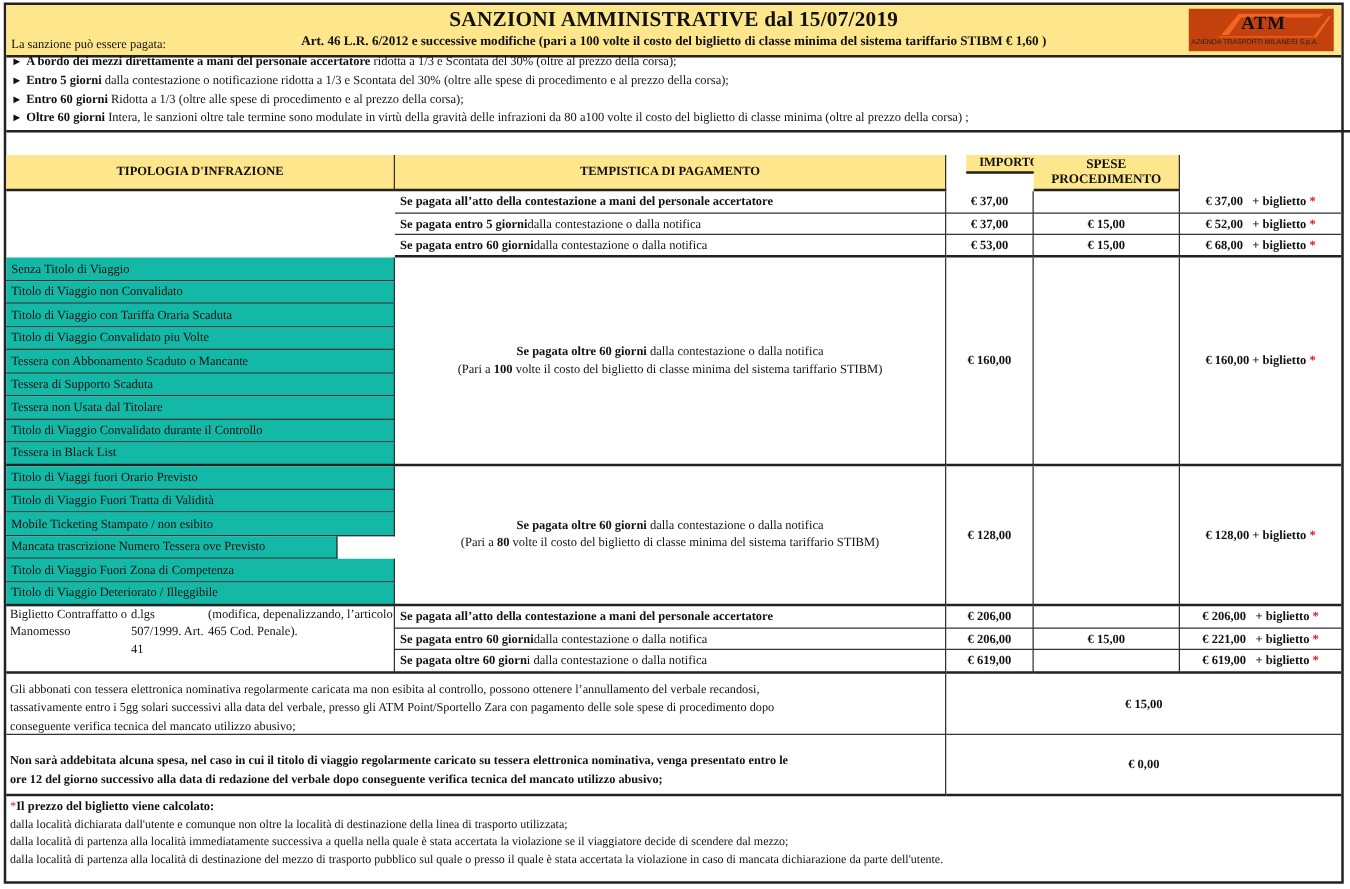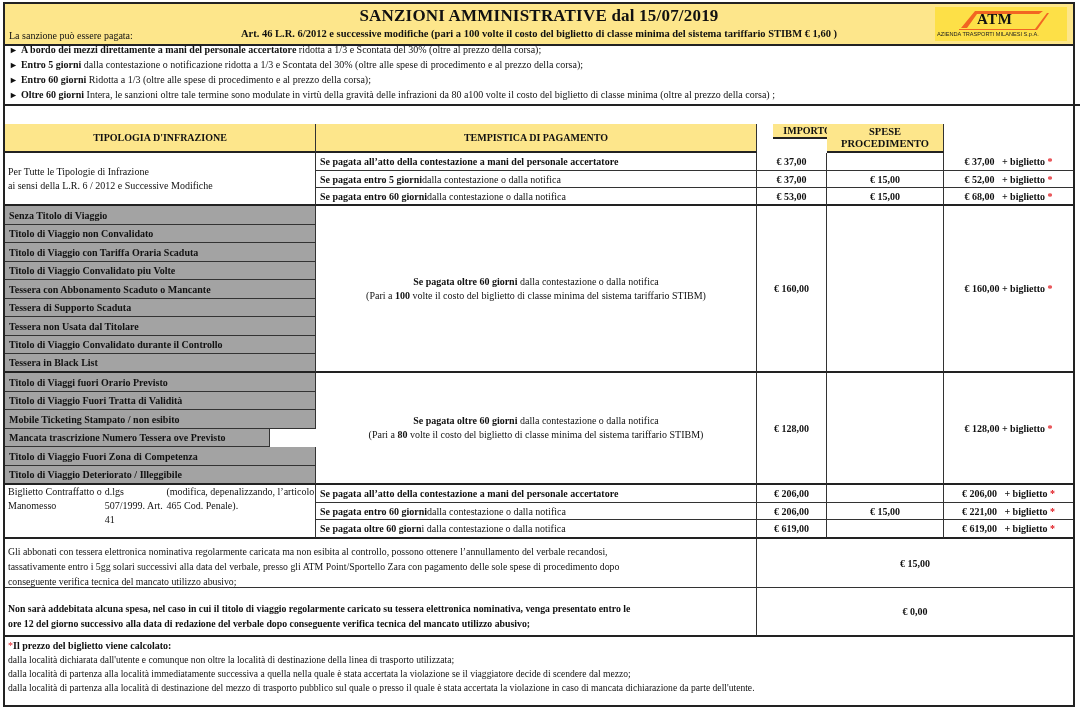--- a/index.html
+++ b/index.html
@@ -1,31 +1,31 @@
 <!DOCTYPE html>
 <html><head>
 <meta charset="utf-8">
 <style>
   html, body { margin: 0; padding: 0; background: #ffffff; }
   body { width: 1080px; height: 711px; overflow: hidden; font-family: "Liberation Serif", "DejaVu Serif", serif; color: #111; }
   .sheet { position: absolute; left: 3px; top: 2px; width: 1072px; height: 705px; border: 2px solid #222; box-sizing: border-box; background: #fff; }
   .titlebar { position: absolute; left: 0; top: 0; width: 1068px; height: 40px; background: #fde68b; border-bottom: 2px solid #222; }
   .title { position: absolute; left: 0; width: 1068px; top: 2px; text-align: center; font-weight: bold; font-size: 17px; letter-spacing: 0.2px; }
   .subtitle { position: absolute; left: 0; width: 1068px; top: 24px; text-align: center; font-weight: bold; font-size: 10.5px; }
-  .logo { position: absolute; right: 6px; top: 3px; width: 132px; height: 34px; background: #fde047; }
+  .logo { position: absolute; right: 6px; top: 3px; width: 116px; height: 34px; background: #c2410c; }
   .logo svg { position: absolute; left: 0; top: 0; }
   .logo .atm { position: absolute; left: 42px; top: 4px; font-weight: bold; font-size: 15px; color: #111; letter-spacing: 0.5px; }
   .logo .company { position: absolute; left: 2px; top: 24px; font-family: "Liberation Sans", sans-serif; font-size: 5.6px; color: #222; white-space: nowrap; }
   .intro { position: absolute; left: 0; top: 24px; width: 1068px; height: 76px; border-bottom: 2px solid #222; font-size: 10px; line-height: 15px; padding-left: 44px; }
   .intro .line { position: absolute; left: 4px; white-space: nowrap; }
   .intro .arrow { font-size: 9px; margin-right: 3px; }
   .cell { position: absolute; box-sizing: border-box; border-right: 1px solid #333; border-bottom: 1px solid #333; font-size: 10px; overflow: hidden; }
   .hdr { background: #fde68b; font-weight: bold; text-align: center; display: flex; align-items: center; justify-content: center; font-size: 10px; border-bottom: 2px solid #222; }
   .hdr.two { font-size: 10.5px; line-height: 12px; }
-  .yellow { background: #a3a3a3; font-weight: bold; }
+  .yellow { background: #14b8a6; }
   .left { padding-left: 4px; display: flex; align-items: center; }
   .center { display: flex; align-items: center; justify-content: center; text-align: center; }
   .bold { font-weight: bold; }
   .star { color: #e0161d; font-weight: bold; }
   .tot { font-weight: bold; }
   .thick-b { border-bottom: 2px solid #222; }
   .footer { position: absolute; left: 0; top: 633px; width: 1068px; height: 70px; font-size: 9.6px; line-height: 14px; }
   .footer .line { position: absolute; left: 3px; white-space: nowrap; }
 </style>
 </head>
@@ -63,24 +63,20 @@
   </div>
 
   <div class="cell hdr" style="left:0;top:120px;width:311px;height:29px">TIPOLOGIA D'INFRAZIONE</div>
   <div class="cell hdr" style="left:311px;top:120px;width:441px;height:29px">TEMPISTICA DI PAGAMENTO</div>
   <div class="cell hdr" style="left:768px;top:120px;width:70px;height:15px">IMPORTO</div>
   <div class="cell hdr two" style="left:822px;top:120px;width:117px;height:29px;flex-direction:column">
     <span>SPESE</span>
     <span>PROCEDIMENTO</span>
   </div>
 
-  <div class="cell thick-b" style="left:0;top:149px;width:311px;height:53px;padding-left:3px;display:flex;flex-direction:column;justify-content:center;line-height:14px">
-    <span>Per Tutte le Tipologie di Infrazione</span>
-    <span>ai sensi della L.R. 6 / 2012 e Successive Modifiche</span>
-  </div>
 
   <div class="cell left" style="left:311px;top:149px;width:441px;height:18px">
       <b>Se pagata all’atto della contestazione a mani del personale accertatore</b>
       <span></span>
     </div>
   <div class="cell center bold" style="left:752px;top:149px;width:70px;height:18px">€ 37,00</div>
   <div class="cell center bold" style="left:822px;top:149px;width:117px;height:18px"></div>
   <div class="cell center tot" style="left:939px;top:149px;width:129px;height:18px;border-right:none"><span>€ 37,00</span>&nbsp;&nbsp;&nbsp;<span>+ biglietto</span>&nbsp;<span class="star">*</span></div>
 
   <div class="cell left" style="left:311px;top:167px;width:441px;height:17px">

